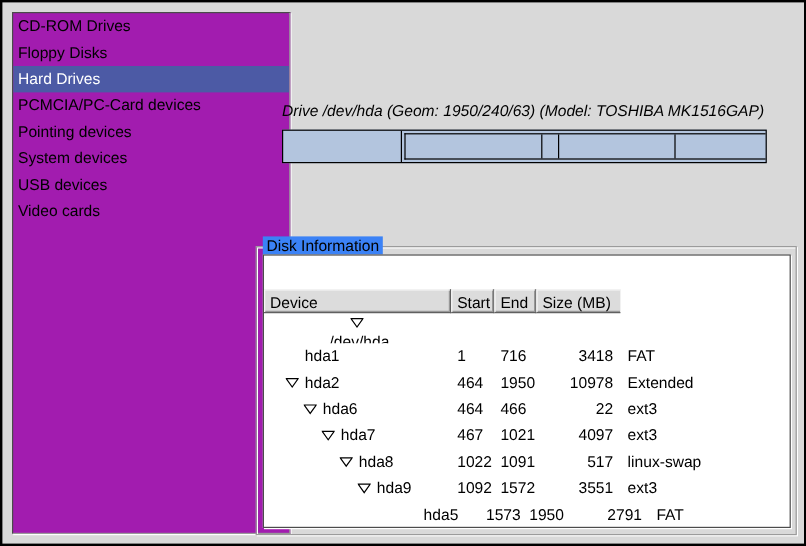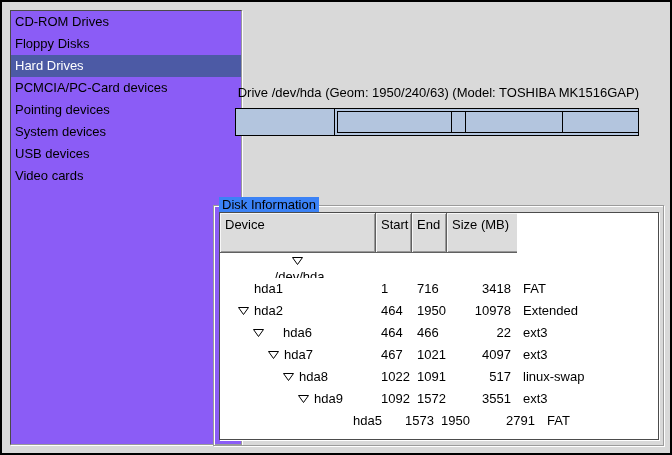--- a/index.html
+++ b/index.html
@@ -11,31 +11,31 @@
     background:#d9d9d9;
     border:2px solid #000;
     font-family:"Liberation Sans", sans-serif;
     font-size:13px;
     color:#000;
   }
   
   .sidebar{
     position:absolute;left:8px;top:8px;width:232px;height:435px;
     box-sizing:border-box;
-    background:#8b5cf6;
+    background:#a21caf;
     border:1px solid;
     border-color:#4a4a4a #9a9a9a #9a9a9a #4a4a4a;
     box-shadow:1px 1px 0 #ffffff;
     overflow:hidden;
   }
   .sb-item{height:22px;line-height:22px;padding-left:4px;white-space:nowrap;cursor:default;}
   
   .drive-title{
     position:absolute;left:233px;top:83px;width:404px;
-    text-align:right;white-space:nowrap;
+    text-align:left;white-space:nowrap;font-style:italic;
   }
   .drive-bar{
     position:absolute;left:233px;top:106px;width:404px;height:28px;
     box-sizing:border-box;border:1px solid #000;
   }
   .seg-primary{position:absolute;left:0;top:0;bottom:0;border-right:1px solid #000;}
   .seg-extended{
     position:absolute;top:2px;bottom:2px;right:0;
     border:1px solid #000;border-right:none;
   }
@@ -53,21 +53,21 @@
   }
   
   .disk-table{
     position:absolute;left:5px;top:6px;width:440px;height:228px;
     box-sizing:border-box;
     background:#fff;
     border:1px solid #4c4c4c;
     box-shadow:1px 1px 0 #ffffff;
     overflow:hidden;
   }
-  .thead{display:flex;height:40px;}
+  .thead{display:flex;height:20px;margin-top:28px;}
   .th{
     box-sizing:border-box;
     background:#dcdcdc;
     line-height:23px;
     padding-left:5px;
     white-space:nowrap;overflow:hidden;
     border-right:1px solid #606060;
     border-bottom:1px solid #606060;
     box-shadow:inset 1px 1px 0 #f7f7f7, inset -1px -1px 0 #989898;
     cursor:default;
@@ -149,21 +149,21 @@
               <path d="M0.5 1.5 H10.5 L5.5 8.5 Z" fill="none" stroke="#000" stroke-width="1"></path>
             </svg>
             <span>hda2</span>
           </div>
           <div class="td col1">464</div>
           <div class="td col2">1950</div>
           <div class="td col3">10978</div>
           <div class="td col4">Extended</div>
         </div>
         <div class="tr">
-          <div class="td col0 dev" style="padding-left: 33px; gap: 14px;">
+          <div class="td col0 dev" style="padding-left: 33px;">
             <svg class="expander" width="11" height="10" viewBox="0 0 11 10">
               <path d="M0.5 1.5 H10.5 L5.5 8.5 Z" fill="none" stroke="#000" stroke-width="1"></path>
             </svg>
             <span>hda6</span>
           </div>
           <div class="td col1">464</div>
           <div class="td col2">466</div>
           <div class="td col3">22</div>
           <div class="td col4">ext3</div>
         </div>

